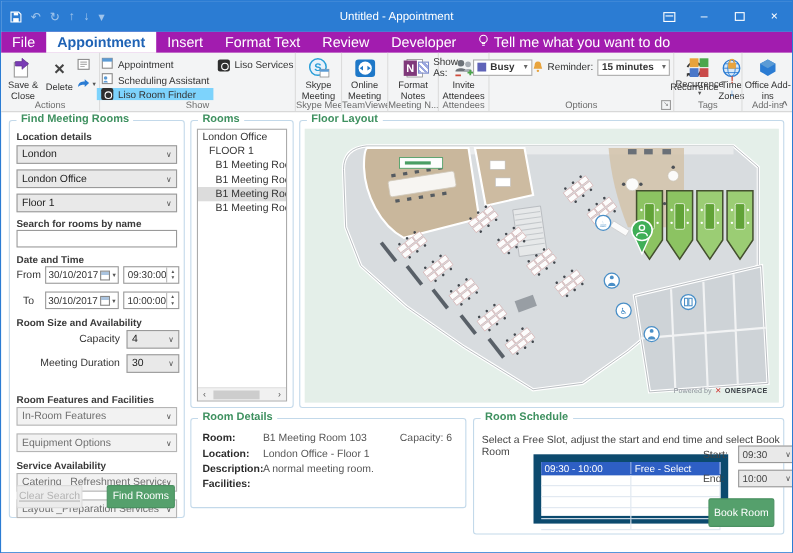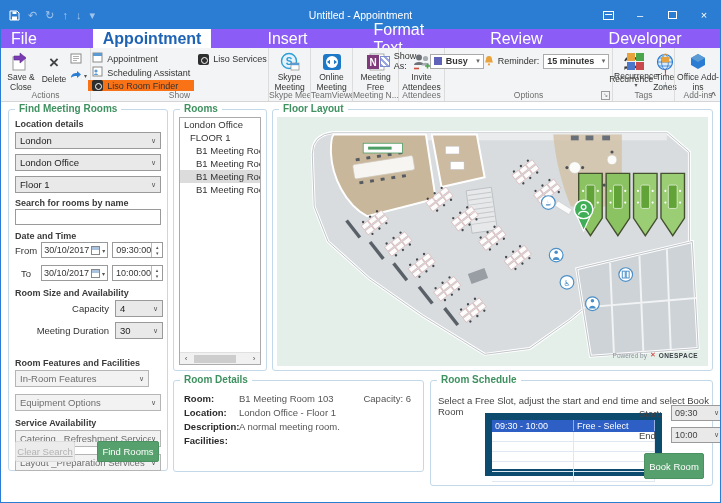--- a/index.html
+++ b/index.html
@@ -13,33 +13,33 @@
   .qat .dim { opacity:.55; }
   .qat svg { display:block; }
   .title { position:absolute; left:0; right:0; top:0; height:28px; line-height:28px; text-align:center; font-size:10.5px; }
   .win-controls { position:absolute; right:0; top:0; height:28px; display:flex; align-items:center; }
   .win-btn { width:32px; height:28px; display:flex; align-items:center; justify-content:center; font-size:11px; color:#fff; }
   .box-glyph { width:9px; height:8px; border:1px solid #fff; display:inline-block; }
   .ribbonopt-glyph { width:11px; height:9px; border:1px solid #fff; display:inline-block; position:relative; }
   .ribbonopt-glyph:after { content:""; position:absolute; left:1px; right:1px; top:2px; border-top:1px solid #fff; }
 
   
-  .tabrow { position:absolute; top:28px; left:0; right:0; height:19px; background:#8b5cf6; display:flex; align-items:stretch; font-size:16px;gap:46px; }
+  .tabrow { position:absolute; top:28px; left:0; right:0; height:19px; background:#a21caf; display:flex; align-items:stretch; font-size:13px; }
   .tab { color:#fff; padding:0 10px; display:flex; align-items:center; }
   .tab.active { background:#fff; color:#1f63b5; font-weight:bold; }
   .tellme { color:#fff; display:flex; align-items:center; gap:5px; padding:0 10px; }
 
   
   .ribbon { position:absolute; top:47px; left:0; right:0; height:54px; background:#f3f4f5; border-bottom:1px solid #d5d5d5; display:flex; }
   .grp { position:relative; border-right:1px solid #dcdcdc; height:100%; padding:2px 1px 12px 1px; display:flex; justify-content:center; }
   .grp-label { position:absolute; bottom:0; left:0; right:0; height:12px; line-height:12px; text-align:center; font-size:8.5px; color:#6d6d6d; white-space:nowrap; overflow:hidden; }
   .big { width:46px; display:flex; flex-direction:column; align-items:center; text-align:center; font-size:8.5px; color:#333; line-height:1.15; padding-top:2px; }
   .big .ic { height:22px; display:flex; align-items:center; justify-content:center; margin-bottom:1px; }
   .small-btn { display:flex; align-items:center; gap:4px; height:14px; font-size:9px; color:#333; padding:0 4px; white-space:nowrap; }
-  .small-btn.active { background:#f97316; }
+  .small-btn.active { background:#7dd3fc; }
   .mini-col { display:flex; flex-direction:column; justify-content:flex-start; gap:4px; padding:3px 2px; }
   .show-col { display:flex; flex-direction:column; gap:1px; padding-top:2px; }
   .liso-ic { width:11px; height:11px; background:#2e2e2e; border-radius:2px; position:relative; flex:0 0 auto; }
   .liso-ic:after { content:""; position:absolute; left:3px; top:3px; width:5px; height:5px; border:1px solid #fff; border-radius:50%; }
   .combo { background:#fff; border:1px solid #ababab; height:15px; display:flex; align-items:center; font-size:9px; color:#333; padding:0 3px; gap:4px;font-weight:bold; }
   .combo .chev { margin-left:auto; font-size:7px; color:#666; }
   .opt-row { display:flex; align-items:center; gap:4px; height:18px; font-size:9px; color:#333; }
   .busy-sq { width:8px; height:8px; background:#5f63b8; display:inline-block; }
   .zz-ic { width:11px; height:11px; background:repeating-linear-gradient(45deg,#9aa7e0 0 2px,#fff 2px 4px); border:1px solid #7d8ccc; }
   .cat-grid { width:18px; height:18px; display:grid; grid-template-columns:8px 8px; grid-template-rows:8px 8px; gap:1px; }
@@ -244,21 +244,21 @@
 
     <div class="grp" style="width:46px">
       <div class="big" style="width:44px">
         <span class="ic">
             <svg width="20" height="20" viewBox="0 0 20 20">
               <rect x="4" y="2" width="14" height="16" fill="#fff" stroke="#8a8a8a" stroke-width=".7"></rect>
               <rect x="1" y="3" width="12" height="14" fill="#80397b"></rect>
               <text x="7" y="13.5" text-anchor="middle" font-size="10" fill="#fff" font-family="Liberation Sans,sans-serif" font-weight="bold">N</text>
             </svg>
           </span>
-        <span>Meeting Free</span>
+        <span>Format Notes</span>
       </div>
       <div class="grp-label">Meeting N...</div>
     </div>
 
     <div class="grp" style="width:46px">
       <div class="big" style="width:44px">
         <span class="ic">
             <svg width="22" height="20" viewBox="0 0 22 20">
               <circle cx="8" cy="5.5" r="3" fill="#6d7278"></circle>
               <path d="M3,13 c0-4 10-4 10,0 z" fill="#6d7278"></path>
@@ -418,21 +418,21 @@
       </div>
     </div>
     <div class="abs" style="left:6px;top:212px;width:148px;display:flex;align-items:center;justify-content:flex-end;gap:6px;font-size:9.5px">
       <span>Meeting Duration</span>
       <div class="sel" style="width:48px">
         <span>30</span>
           <span class="chev">∨</span>
       </div>
     </div>
     <div class="abs lbl" style="left:6px;top:248px">Room Features and Facilities</div>
-    <div class="abs sel lite" style="left:6px;top:260px;width:134px">
+    <div class="abs sel lite" style="left:6px;top:260px;width:146px">
       <span>In-Room Features</span>
         <span class="chev">∨</span>
     </div>
     <div class="abs sel lite" style="left:6px;top:284px;width:146px">
       <span>Equipment Options</span>
         <span class="chev">∨</span>
     </div>
     <div class="abs lbl" style="left:6px;top:308px">Service Availability</div>
     <div class="abs sel lite" style="left:6px;top:320px;width:146px">
       <span style="overflow:hidden;white-space:nowrap">Catering _Refreshment Services</span>
@@ -616,21 +616,21 @@
         </g>
       </svg>
       <div class="powered">
         <span>Powered by</span>
         <span class="x">✕</span>
         <span class="brand">ONESPACE</span>
       </div>
     </div>
   </div>
 
-  <div class="panel" style="left:172px;top:379px;width:251px;height:92px">
+  <div class="panel" style="left:172px;top:379px;width:251px;height:82px">
     <div class="panel-title">Room Details</div>
     <div class="capacity">Capacity: 6</div>
     <div class="detail-grid">
       <span class="dl">Room:</span>
       <span class="dv" style="padding-right:60px">B1 Meeting Room 103</span>
       <span class="dl">Location:</span>
       <span class="dv">London Office - Floor 1</span>
       <span class="dl">Description:</span>
       <span class="dv">A normal meeting room.</span>
       <span class="dl">Facilities:</span>

